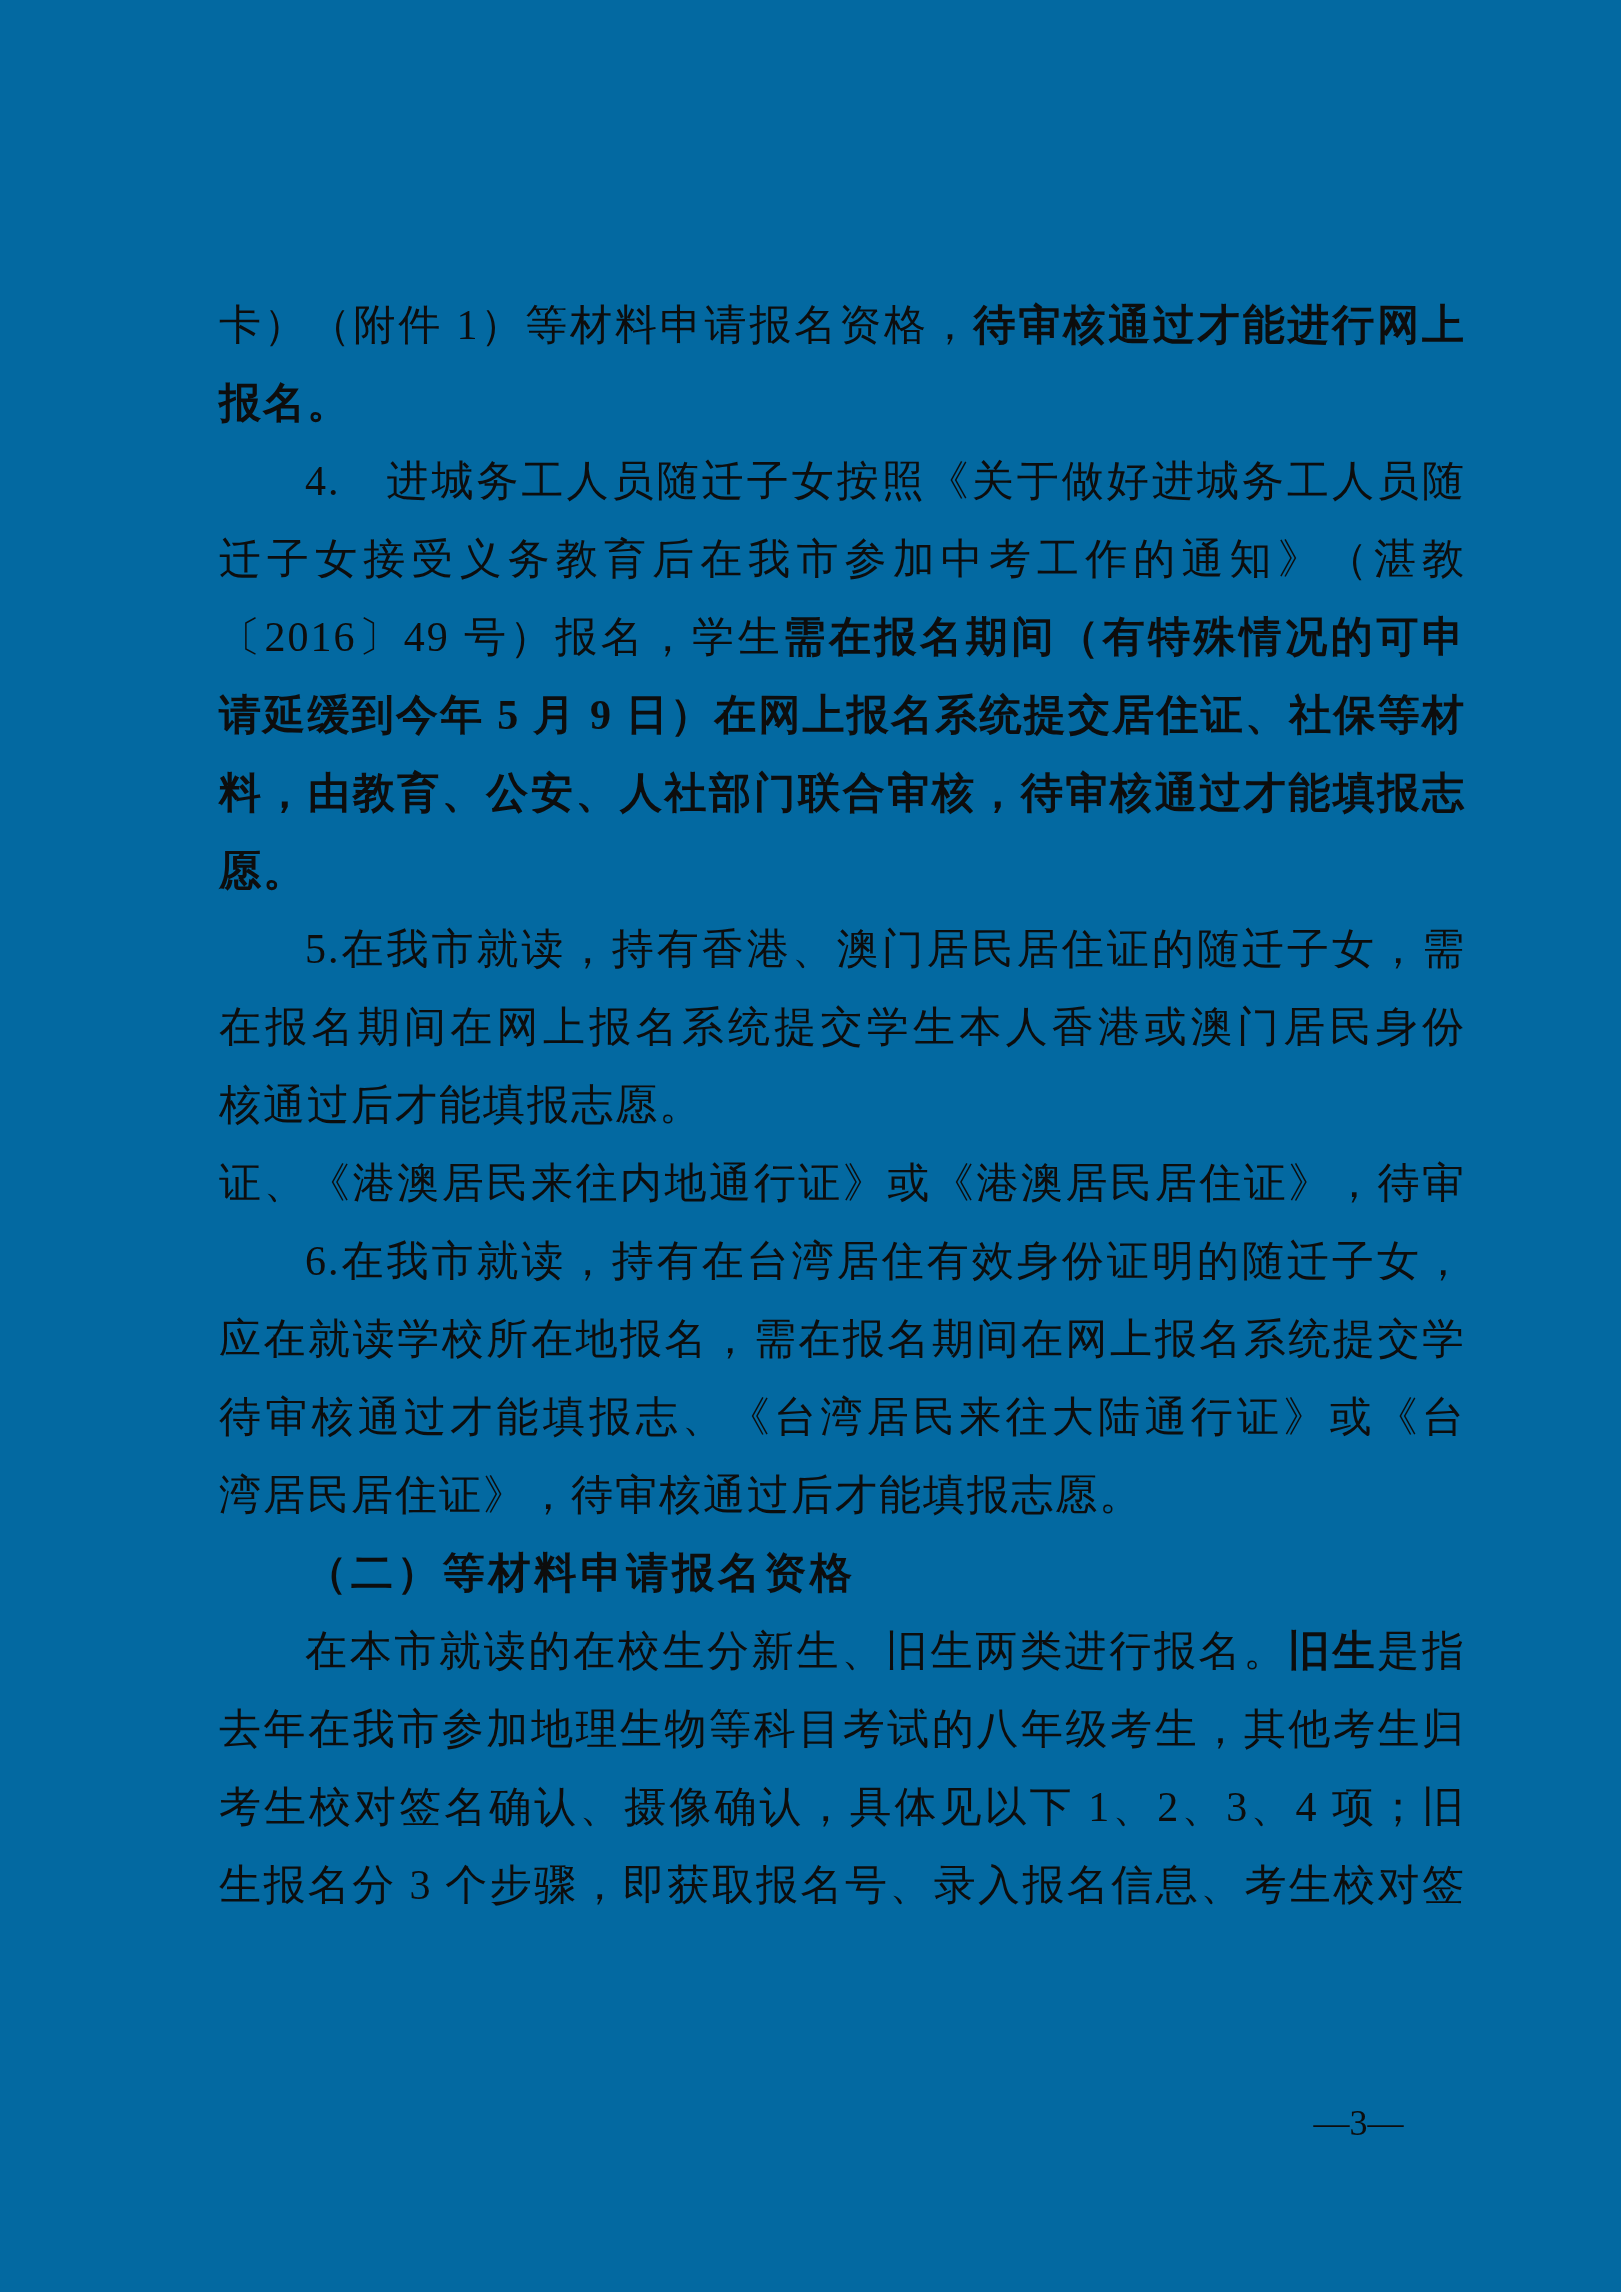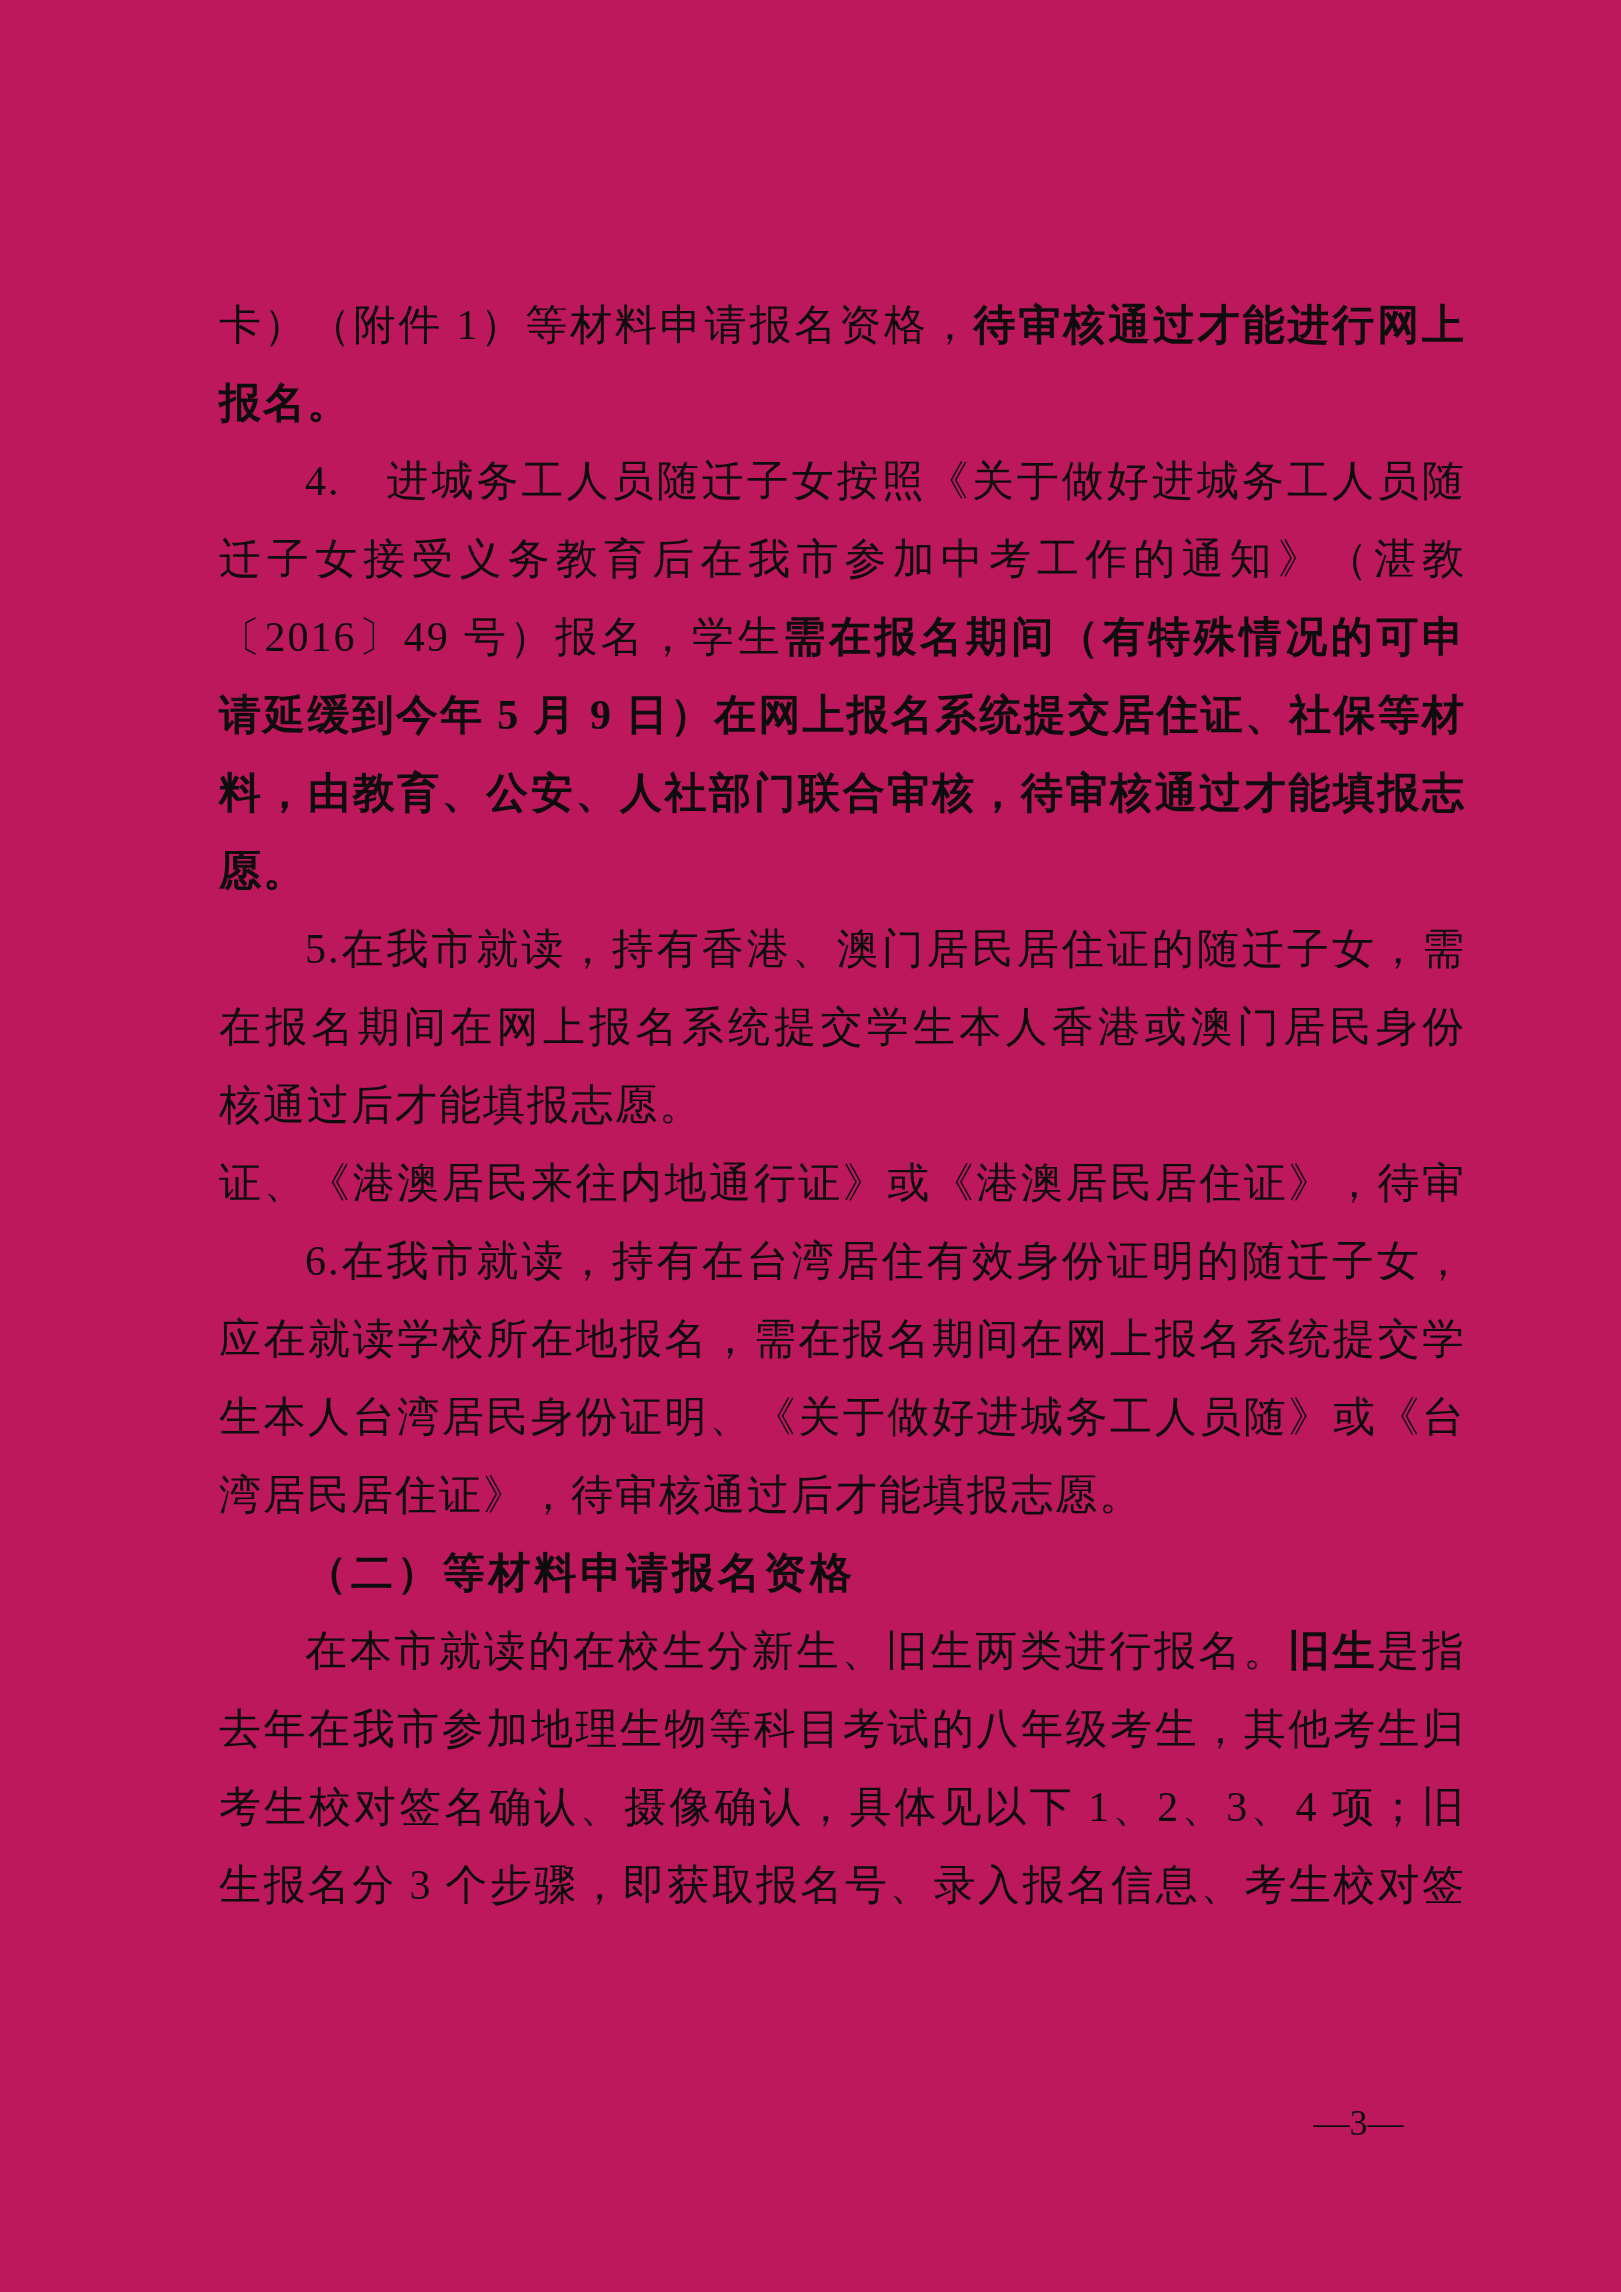--- a/index.html
+++ b/index.html
@@ -10,21 +10,21 @@
     background: #ffffff;
     font-family: "Liberation Serif", "DejaVu Serif", serif;
     color: #0d0d0d;
     overflow: hidden;
   }
   .page {
     position: absolute;
     left: 0; top: 0;
     width: 1621px;
     height: 2293px;
-    background: #be185d;
+    background: #0369a1;
   }
   .doc-body {
     position: absolute;
     left: 219px;
     top: 286px;
     width: 1247px;
   }
   .paragraph { margin: 0; padding: 0; }
   .line {
     font-size: 42px;
@@ -76,21 +76,21 @@
       </div>
       <div class="paragraph">
         <div class="line indent"><span class="run">5.在我市就读，持有香港、澳门居民居住证的随迁子女，需</span></div>
         <div class="line"><span class="run">在报名期间在网上报名系统提交学生本人香港或澳门居民身份</span></div>
         <div class="line last"><span class="run">核通过后才能填报志愿。</span></div>
         <div class="line"><span class="run">证、《港澳居民来往内地通行证》或《港澳居民居住证》，待审</span></div>
       </div>
       <div class="paragraph">
         <div class="line indent"><span class="run">6.在我市就读，持有在台湾居住有效身份证明的随迁子女，</span></div>
         <div class="line"><span class="run">应在就读学校所在地报名，需在报名期间在网上报名系统提交学</span></div>
-        <div class="line"><span class="run">生本人台湾居民身份证明、《关于做好进城务工人员随》或《台</span></div>
+        <div class="line"><span class="run">待审核通过才能填报志、《台湾居民来往大陆通行证》或《台</span></div>
         <div class="line last"><span class="run">湾居民居住证》，待审核通过后才能填报志愿。</span></div>
       </div>
       <div class="paragraph heading">
         <div class="line last indent"><span class="run bold">（二）等材料申请报名资格</span></div>
       </div>
       <div class="paragraph">
         <div class="line indent"><span class="run">在本市就读的在校生分新生、旧生两类进行报名。</span><span class="run bold">旧生</span><span class="run">是指</span></div>
         <div class="line"><span class="run">去年在我市参加地理生物等科目考试的八年级考生，其他考生归</span></div>
         <div class="line"><span class="run">考生校对签名确认、摄像确认，具体见以下 1、2、3、4 项；旧</span></div>
         <div class="line"><span class="run">生报名分 3 个步骤，即获取报名号、录入报名信息、考生校对签</span></div>

